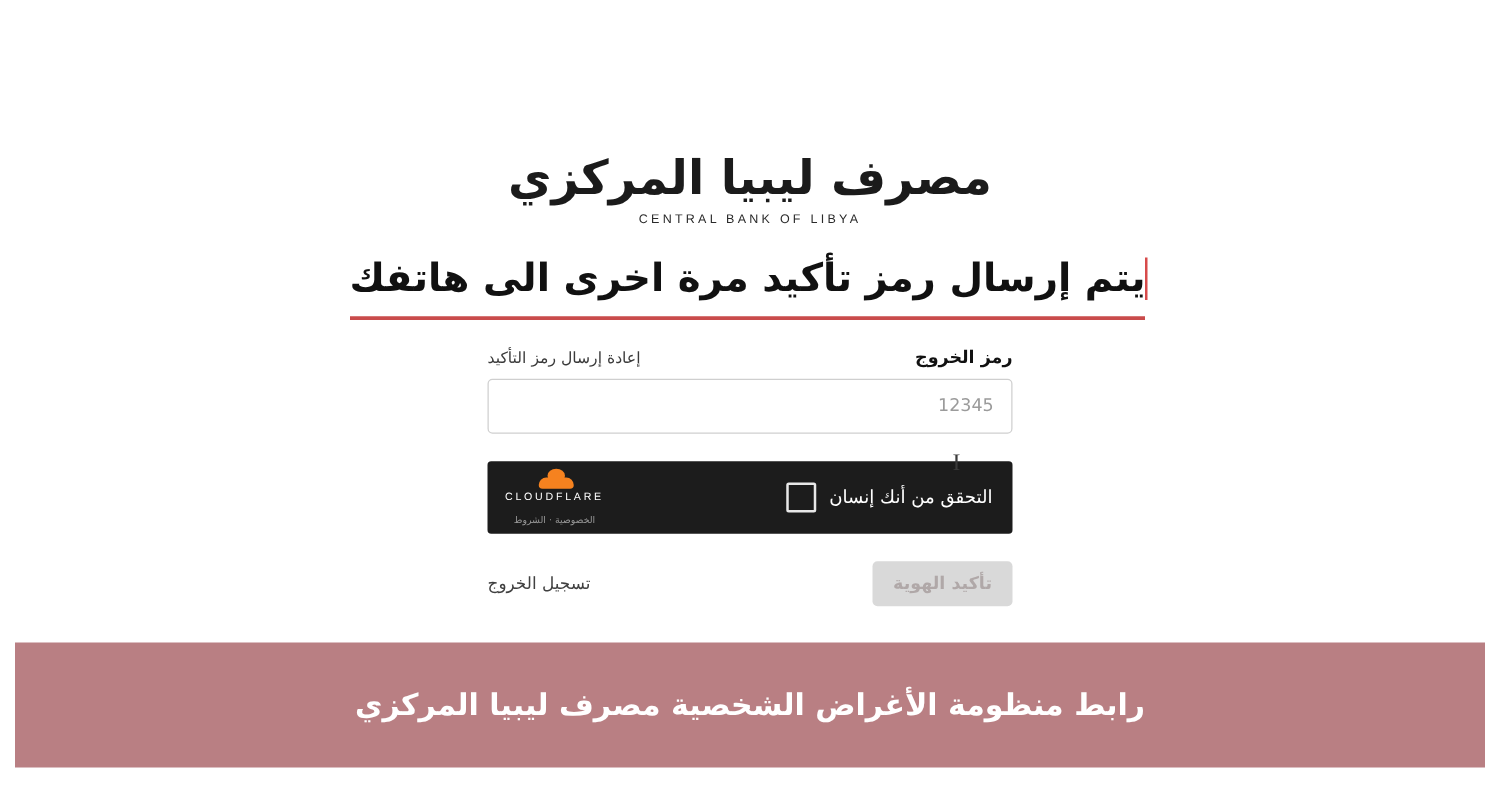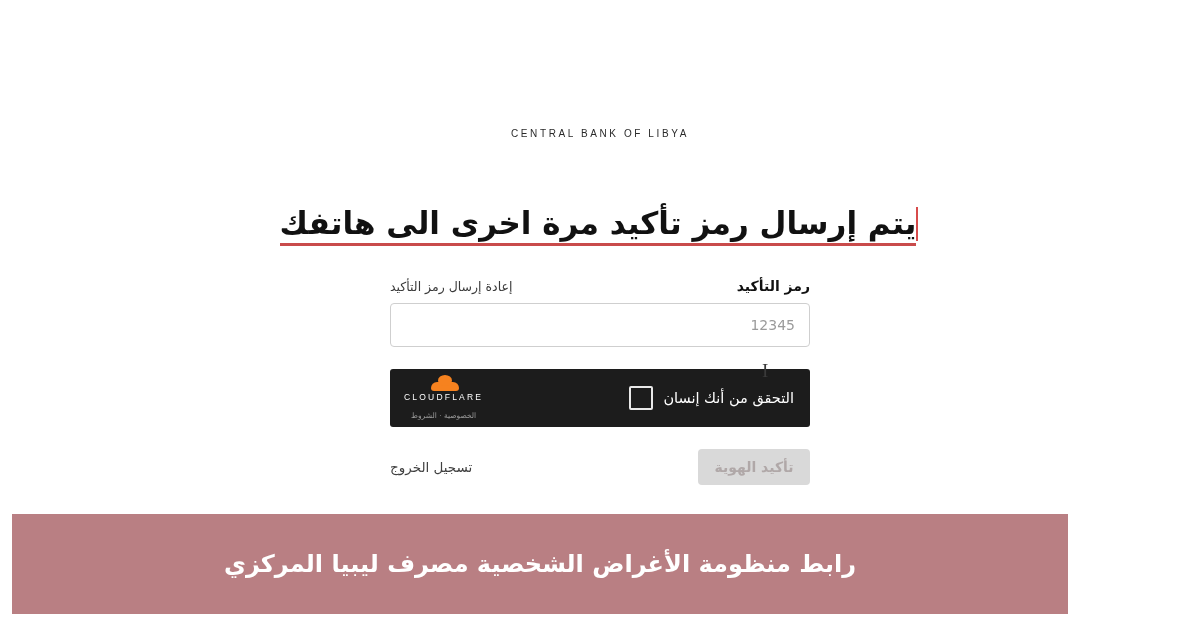--- a/index.html
+++ b/index.html
@@ -70,21 +70,21 @@
   }
   .headline .caret {
     display: inline-block;
     width: 2px; height: 34px;
     background: #d74b4b;
     vertical-align: -7px;
     margin-right: 2px;
   }
   .headline .underline-red {
     border-bottom: 3px solid #c94b4b;
-    padding-bottom: 2px;
+    padding-bottom: 12px;
   }
 
   
   .form-area {
     position: absolute;
     top: 278px;
     left: 390px;
     width: 420px;
   }
   .labels-row {
@@ -228,21 +228,21 @@
     color: #d8bcbc;
     opacity: 0.85;
     pointer-events: none;
   }
 
   
   .banner {
     position: absolute;
     left: 12px;
     top: 514px;
-    width: 1056px;
+    width: 1176px;
     height: 100px;
     background: #b97f83;
     display: flex;
     align-items: center;
     justify-content: center;
   }
   .banner-text {
     color: #ffffff;
     font-size: 24px;
     font-weight: 700;
@@ -253,31 +253,32 @@
 </head>
 <body>
 
 <div class="page">
 
   <div class="watermark">خبر صبح</div>
 
   <div class="inner">
 
     <div class="logo-block">
+      <div class="logo-script">مصرف ليبيا المركزي</div>
       <div class="logo-sub">CENTRAL BANK OF LIBYA</div>
     </div>
 
     <div class="headline">
       <span class="caret"></span><span class="underline-red">يتم إرسال رمز تأكيد مرة اخرى الى هاتفك</span>
     </div>
 
     <div class="form-area">
 
       <div class="labels-row">
-        <span class="label-main">رمز التأكيد</span>
+        <span class="label-main">رمز الخروج</span>
         <span class="label-resend">إعادة إرسال رمز التأكيد</span>
       </div>
 
       <div style="position:relative;">
         <input class="code-input" type="text" placeholder="12345" style="">
         <span class="ibeam">I</span>
       </div>
 
       <div class="turnstile">
         <div class="ts-right">

